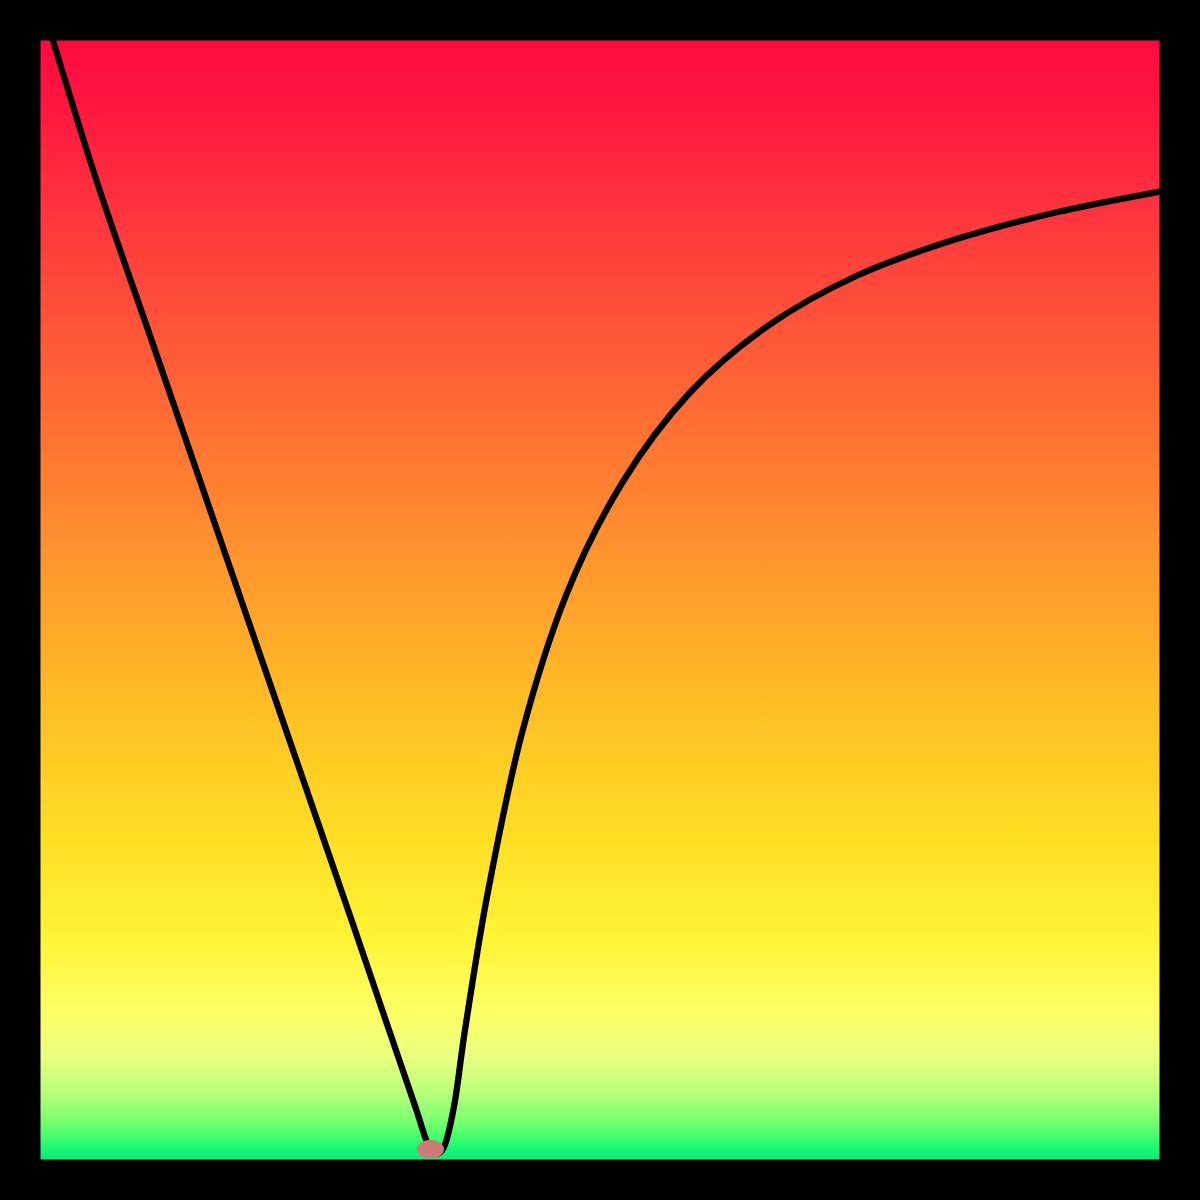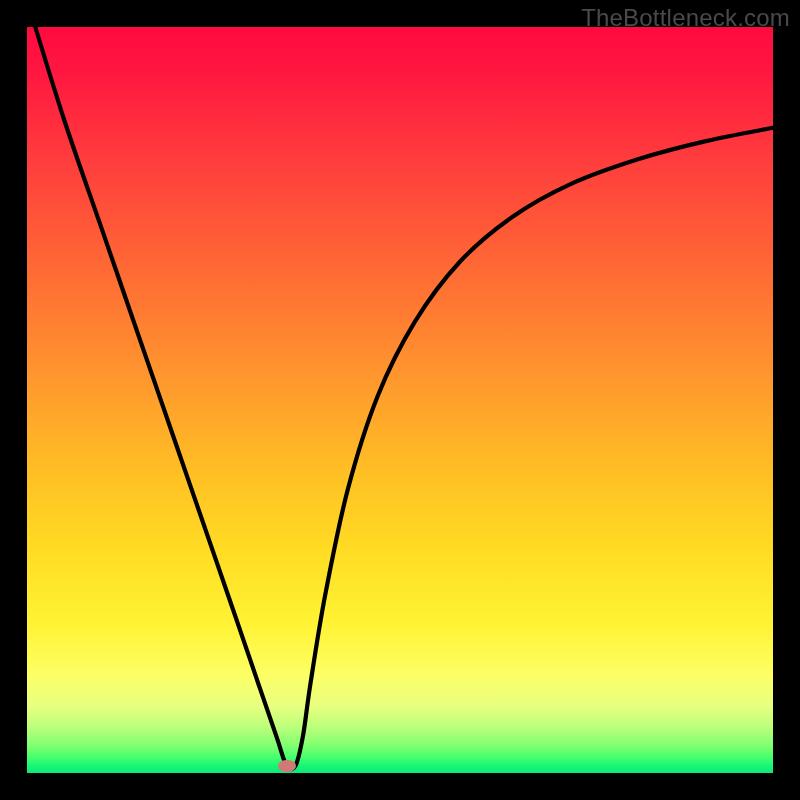--- a/index.html
+++ b/index.html
@@ -62,21 +62,20 @@
     background: #cf7a76;
     border-radius: 8px / 6px;
     transform: translate(-50%, -50%);
   }
 </style>
 </head>
 <body>
 
 <div class="frame">
 
-  <div class="watermark">TheBottleneck.com</div>
 
   <div class="plot">
     <svg class="curve" viewBox="0 0 746 746" preserveAspectRatio="none">
       <path id="curve-path" fill="none" stroke="#000" stroke-width="4.2" stroke-linecap="round" stroke-linejoin="round" d="M 3.73 -14.919999999999959 C 9.33 3.11, 25.49 57.19, 37.30 93.25 C 49.11 129.31, 62.17 165.36, 74.60 201.42 C 87.03 237.48, 99.47 273.53, 111.90 309.59 C 124.33 345.65, 136.77 381.70, 149.20 417.76 C 161.63 453.82, 176.55 497.08, 186.50 525.93 C 196.45 554.78, 201.42 569.07, 208.88 590.83 C 216.34 612.59, 224.42 636.46, 231.26 656.48 C 238.10 676.50, 245.19 697.26, 249.91 710.94 C 254.63 724.61, 256.50 733.94, 259.61 738.54 C 262.72 743.14, 265.82 743.51, 268.56 738.54 C 271.30 733.57, 273.53 722.38, 276.02 708.70 C 278.51 695.02, 279.75 680.10, 283.48 656.48 C 287.21 632.86, 292.18 599.29, 298.40 566.96 C 304.62 534.63, 312.08 495.47, 320.78 462.52 C 329.48 429.57, 339.43 397.25, 350.62 369.27 C 361.81 341.29, 374.24 317.05, 387.92 294.67 C 401.60 272.29, 416.52 252.40, 432.68 234.99 C 448.84 217.58, 466.25 203.29, 484.90 190.23 C 503.55 177.18, 523.44 166.36, 544.58 156.66 C 565.72 146.96, 589.34 139.13, 611.72 132.04 C 634.10 124.96, 656.48 119.36, 678.86 114.14 C 701.24 108.92, 734.81 102.95, 746.00 100.71"></path>
     </svg>
     <div id="min-marker" class="marker" style="left: 260.354px; top: 738.54px; background: rgb(207, 122, 118);"></div>
   </div>
 
 </div>
 

